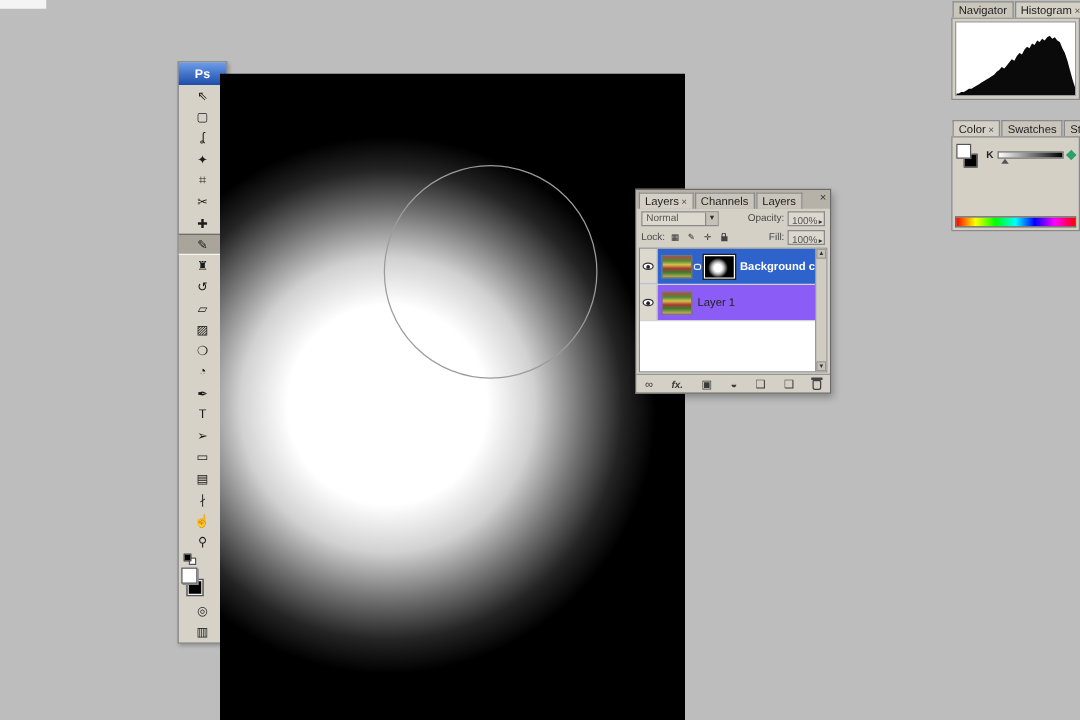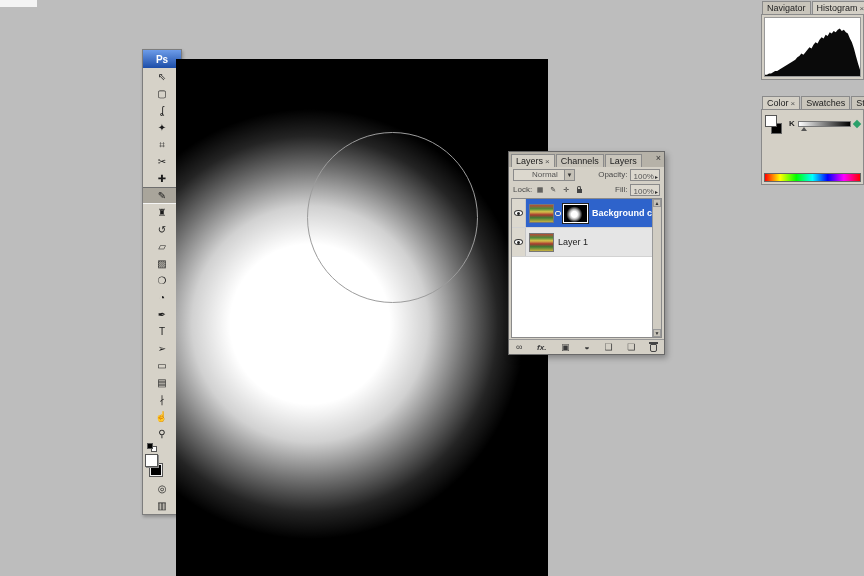--- a/index.html
+++ b/index.html
@@ -26,47 +26,47 @@
   
   .canvas { position:absolute; left:176px; top:59px; width:372px; height:517px; background:#000; overflow:hidden; }
   .glow { position:absolute; inset:0;
           background:radial-gradient(circle 215px at 134px 265px,
             #ffffff 0px, #ffffff 80px, rgba(255,255,255,.82) 118px,
             rgba(255,255,255,.45) 155px, rgba(255,255,255,.14) 188px, rgba(255,255,255,0) 215px); }
   .brush-cursor { position:absolute; left:131px; top:73px; width:171px; height:171px;
                   border:1px solid #9c9c9c; border-radius:50%; }
 
   
-  .layers-palette { position:absolute; left:508px; top:151px; width:157px; height:204px;
+  .layers-palette { position:absolute; left:508px; top:151px; width:157px; height:164px;
                     background:#d4d0c6; border:1px solid #696969; box-shadow:2px 3px 6px rgba(0,0,0,.3);
                     display:flex; flex-direction:column; font-size:9px; }
   .tabbar { height:15px; background:#b6b2a8; display:flex; align-items:flex-end; padding:1px 2px 0 2px; gap:1px; position:relative; flex:none; }
   .tab { height:13px; padding:0 4px; background:#c9c5bb; border:1px solid #8a8a8a; border-bottom:none;
          display:flex; align-items:center; gap:2px; font-size:9px; white-space:nowrap; }
   .tab.active { background:#d4d0c6; }
   .tab-x { font-size:8px; color:#555; }
   .palette-close { position:absolute; right:3px; top:2px; font-size:9px; color:#333; line-height:9px; }
   .ctrl-row { height:15px; display:flex; align-items:center; padding:0 4px; gap:3px; flex:none; }
   .grp { display:flex; align-items:center; gap:2px; margin-left:auto; }
   .dropdown { width:62px; height:12px; background:#dcd8ce; border:1px solid #8a8a8a; display:flex;
-              align-items:center; justify-content:space-between; padding-left:18px; font-size:8px; color:#555; }
+              align-items:center; justify-content:space-between; padding-left:3px; font-size:8px; color:#555; }
   .dd-btn { width:10px; height:10px; background:#c5c1b7; border-left:1px solid #8a8a8a; font-size:6px;
             display:flex; align-items:center; justify-content:center; color:#333; }
   .lbl { font-size:8px; color:#4a4a4a; }
   .value-box { height:12px; background:#dcd8ce; border:1px solid #8a8a8a; display:flex; align-items:center;
                padding:4px 1px 0 3px; gap:1px; font-size:8px; color:#555; }
   .fly { font-size:6px; color:#333; }
   .lock-btn { width:10px; height:11px; display:flex; align-items:center; justify-content:center; font-size:7px; color:#333; }
   .mini-lock { width:5px; height:4px; background:#444; position:relative; margin-top:3px; }
   .mini-lock::before { content:""; position:absolute; left:0.5px; top:-3px; width:2px; height:3px;
                        border:1px solid #444; border-bottom:none; border-radius:2px 2px 0 0; }
 
   .layer-list { flex:1; margin:1px 2px; background:#fff; border:1px solid #8a8a8a; display:flex; overflow:hidden; }
   .rows { flex:1; display:flex; flex-direction:column; overflow:hidden; }
-  .layer-row { height:29px; display:flex; align-items:center; border-bottom:1px solid #d2d2d2; background:#e5e5e5; flex:none; }
+  .layer-row { height:29px; display:flex; align-items:center; border-bottom:1px solid #d2d2d2; background:#8b5cf6; flex:none; }
   .layer-row.selected { background:#2e63cb; color:#fff; }
   .eye-cell { width:14px; align-self:stretch; border-right:1px solid #c6c6c6; background:#dcd8ce;
               display:flex; align-items:center; justify-content:center; flex:none; }
   .eye { width:9px; height:6px; background:#fff; border:1px solid #333; border-radius:50%; position:relative; }
   .eye::after { content:""; position:absolute; left:2px; top:0.5px; width:3px; height:3px; background:#222; border-radius:50%; }
   .thumb { width:25px; height:19px; border:1px solid #777; margin-left:3px; flex:none; }
   .photo { background:linear-gradient(180deg,#b84a35 0%,#4d8a3a 22%,#d8c24a 40%,#a83a30 58%,#3d7a35 75%,#c8b040 100%); }
   .mask { margin-left:2px; border:1px solid #fff; outline:1px solid #222;
           background:radial-gradient(circle 8px at 45% 55%, #fff 0px, #fff 3px, rgba(255,255,255,.7) 5px, rgba(255,255,255,0) 8px), #000; }
   .mask-link { width:6px; height:5px; border:1px solid #e8e8e8; border-radius:2px; margin-left:1px; flex:none; }

